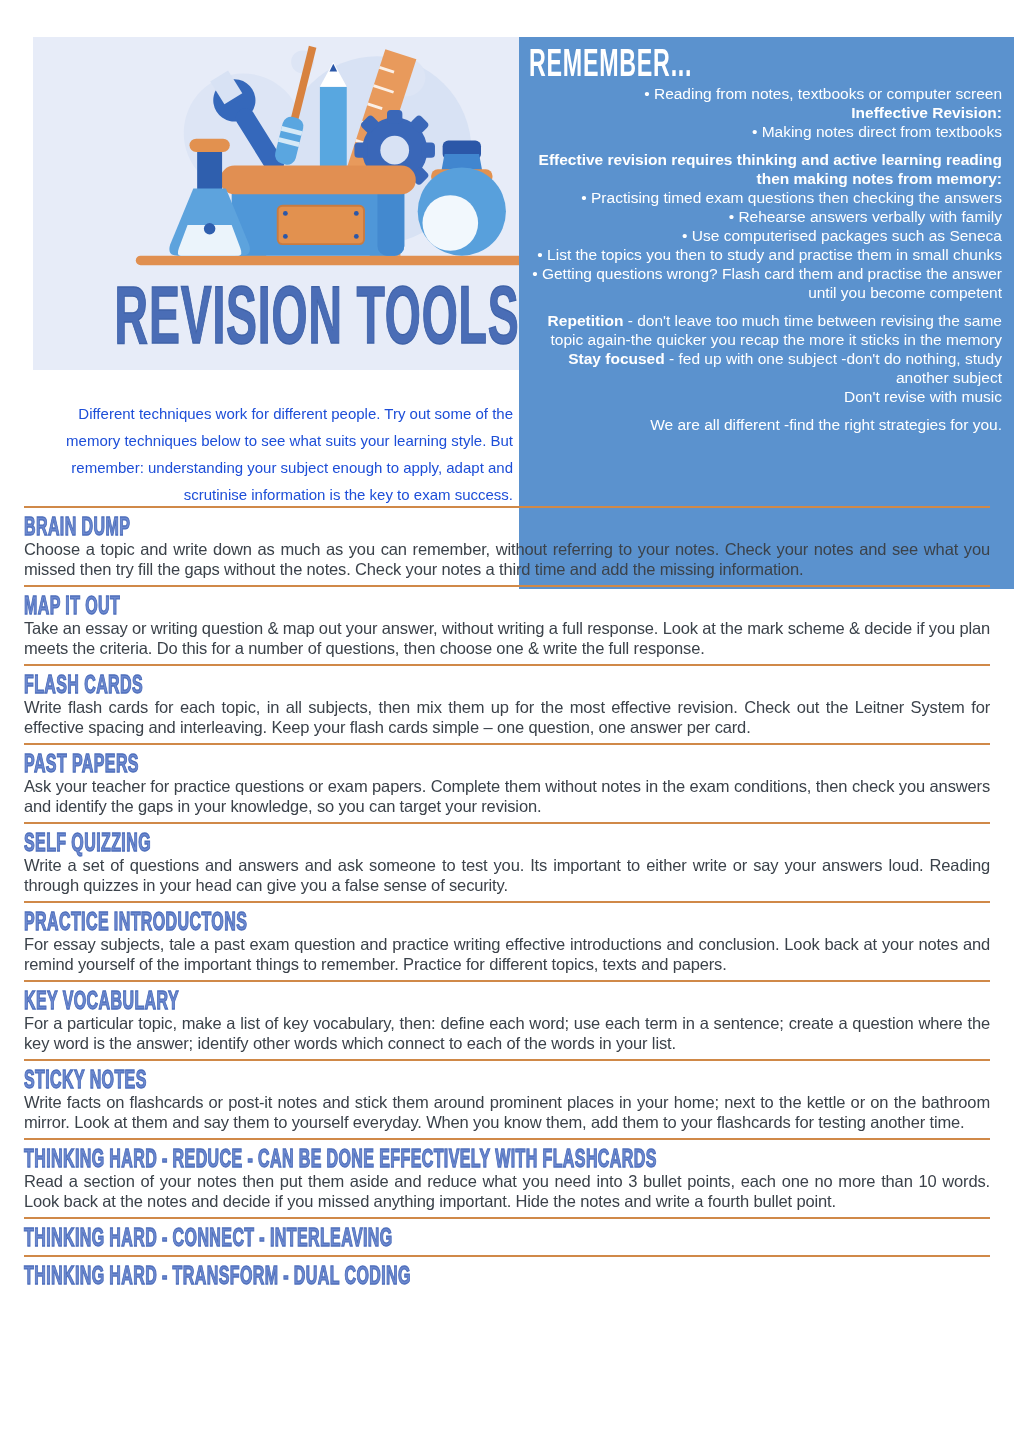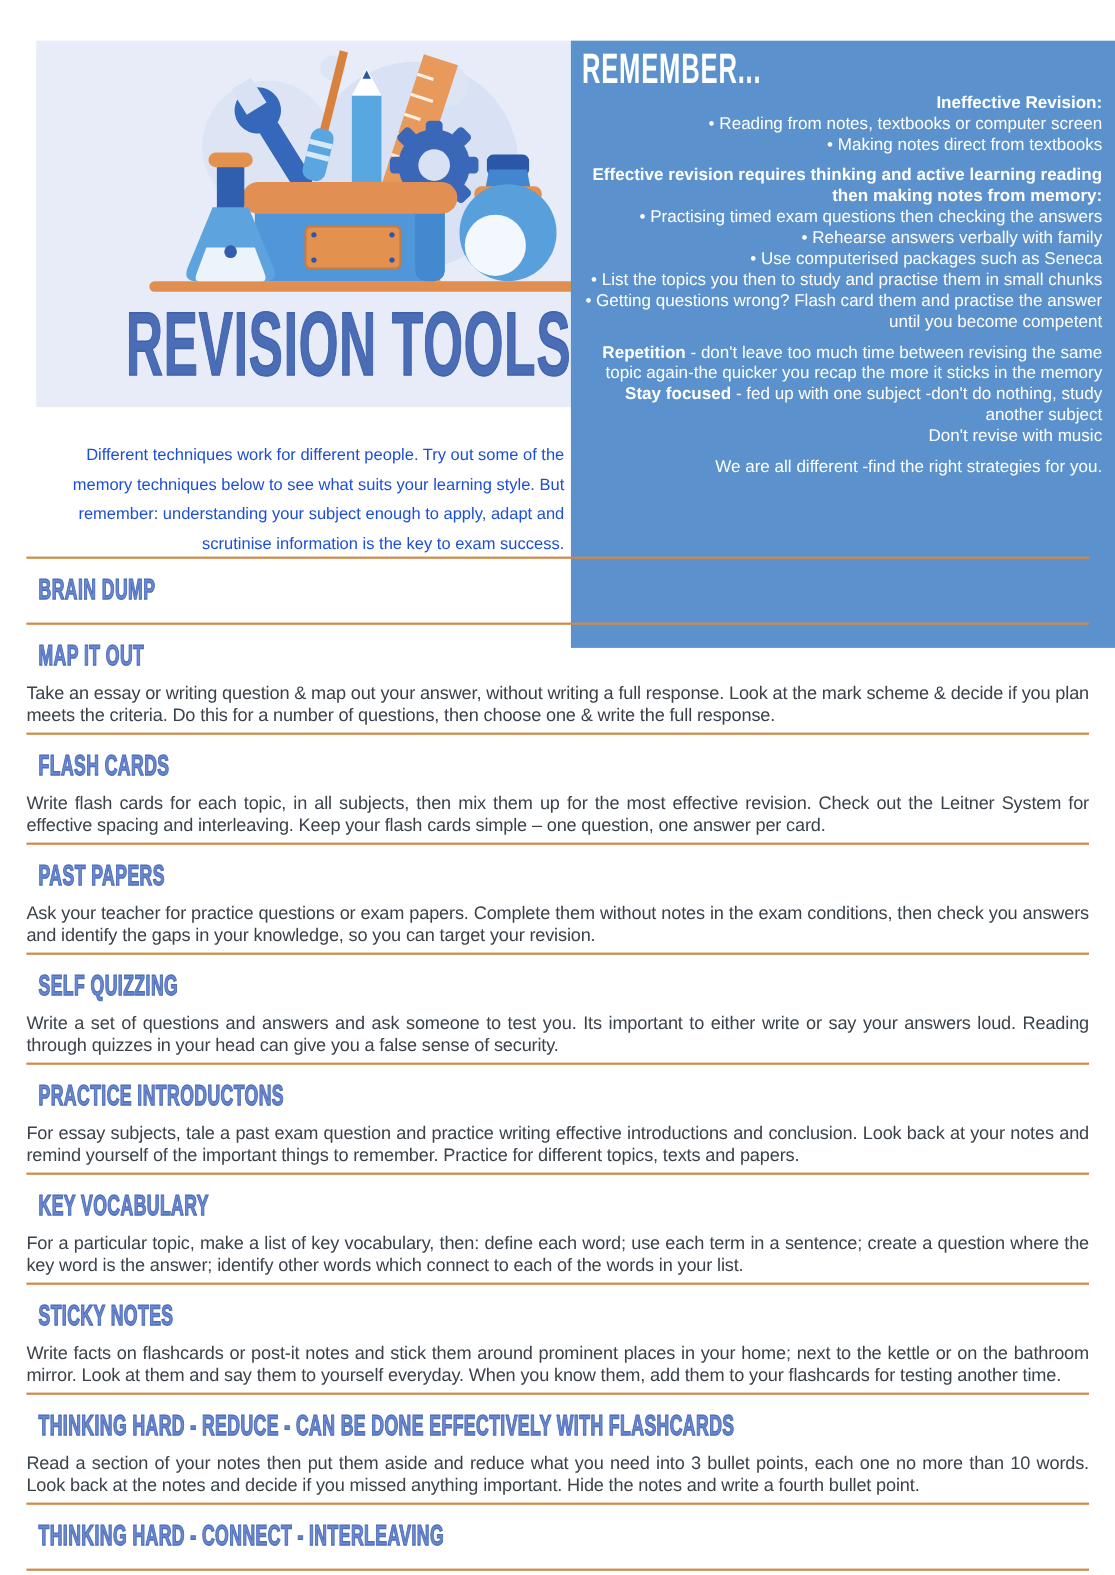--- a/index.html
+++ b/index.html
@@ -24,21 +24,21 @@
   .remember-title{display:inline-block;font-weight:700;font-size:31px;line-height:1.05;
         letter-spacing:1px;transform:scale(.75,1.25);transform-origin:left top;white-space:nowrap;}
   .r-lines{text-align:right;font-size:15.5px;line-height:19px;margin-top:8px;}
   .r-line.gap{margin-top:9px;}
   .r-bold{font-weight:700;}
 
   
   .sections{position:absolute;left:24px;top:506px;width:966px;border-top:2px solid #d08948;}
   .section{border-bottom:2px solid #d08948;padding:3px 0 6px;}
   .section:last-child{border-bottom:none;}
-  .section h2{margin:11px;height:27px;line-height:27px;}
+  .section h2{margin:0;height:27px;line-height:27px;}
   .sec-title{display:inline-block;font-weight:700;font-size:20px;color:#6d89cf;
         -webkit-text-stroke:1px #4e6fbc;letter-spacing:.5px;white-space:nowrap;
         transform:scale(.8,1.3);transform-origin:left center;}
   .sec-body{margin:1px 0 0;font-size:16.5px;line-height:20px;text-align:justify;
         color:#3b424a;letter-spacing:-.15px;}
 </style>
 </head>
 <body>
 
 <div class="page">
@@ -129,23 +129,23 @@
     </svg>
     <h1 class="hero-title">REVISION TOOLS</h1>
   </div>
 
   <p class="intro">Different techniques work for different people. Try out some of the memory techniques below to see what suits your learning style. But remember: understanding your subject enough to apply, adapt and scrutinise information is the key to exam success.</p>
 
   <div class="remember">
     <div class="remember-title">REMEMBER...</div>
     <div class="r-lines">
 
+        <div class="r-line"><span class="r-bold"></span><span>• Reading from notes, textbooks or computer screen</span></div>
+
         <div class="r-line"><span class="r-bold">Ineffective Revision:</span><span></span></div>
-
-        <div class="r-line"><span class="r-bold"></span><span>• Reading from notes, textbooks or computer screen</span></div>
 
         <div class="r-line"><span class="r-bold"></span><span>• Making notes direct from textbooks</span></div>
 
         <div class="r-line gap"><span class="r-bold">Effective revision requires thinking and active learning reading then making notes from memory:</span><span></span></div>
 
 
         <div class="r-line"><span class="r-bold"></span><span>• Practising timed exam questions then checking the answers</span></div>
 
         <div class="r-line"><span class="r-bold"></span><span>• Rehearse answers verbally with family</span></div>
 
@@ -162,20 +162,21 @@
         <div class="r-line"><span class="r-bold"></span><span>Don't revise with music</span></div>
 
         <div class="r-line gap"><span class="r-bold"></span><span>We are all different -find the right strategies for you.</span></div>
       </div>
   </div>
 
   <div class="sections">
 
       <section class="section">
         <h2><span class="sec-title">BRAIN DUMP</span></h2>
+        <p class="sec-body">Choose a topic and write down as much as you can remember, without referring to your notes. Check your notes and see what you missed then try fill the gaps without the notes. Check your notes a third time and add the missing information.</p>
       </section>
 
       <section class="section">
         <h2><span class="sec-title">MAP IT OUT</span></h2>
         <p class="sec-body">Take an essay or writing question &amp; map out your answer, without writing a full response. Look at the mark scheme &amp; decide if you plan meets the criteria. Do this for a number of questions, then choose one &amp; write the full response.</p>
       </section>
 
       <section class="section">
         <h2><span class="sec-title">FLASH CARDS</span></h2>
         <p class="sec-body">Write flash cards for each topic, in all subjects, then mix them up for the most effective revision. Check out the Leitner System for effective spacing and interleaving. Keep your flash cards simple – one question, one answer per card.</p>
@@ -209,16 +210,17 @@
       <section class="section">
         <h2><span class="sec-title">THINKING HARD - REDUCE - CAN BE DONE EFFECTIVELY WITH FLASHCARDS</span></h2>
         <p class="sec-body">Read a section of your notes then put them aside and reduce what you need into 3 bullet points, each one no more than 10 words. Look back at the notes and decide if you missed anything important. Hide the notes and write a fourth bullet point.</p>
       </section>
 
       <section class="section">
         <h2><span class="sec-title">THINKING HARD - CONNECT - INTERLEAVING</span></h2>
       </section>
 
       <section class="section">
+        <h2><span class="sec-title">THINKING HARD - TRANSFORM - DUAL CODING</span></h2>
       </section>
     </div>
 
 </div>
 
 </body></html>

